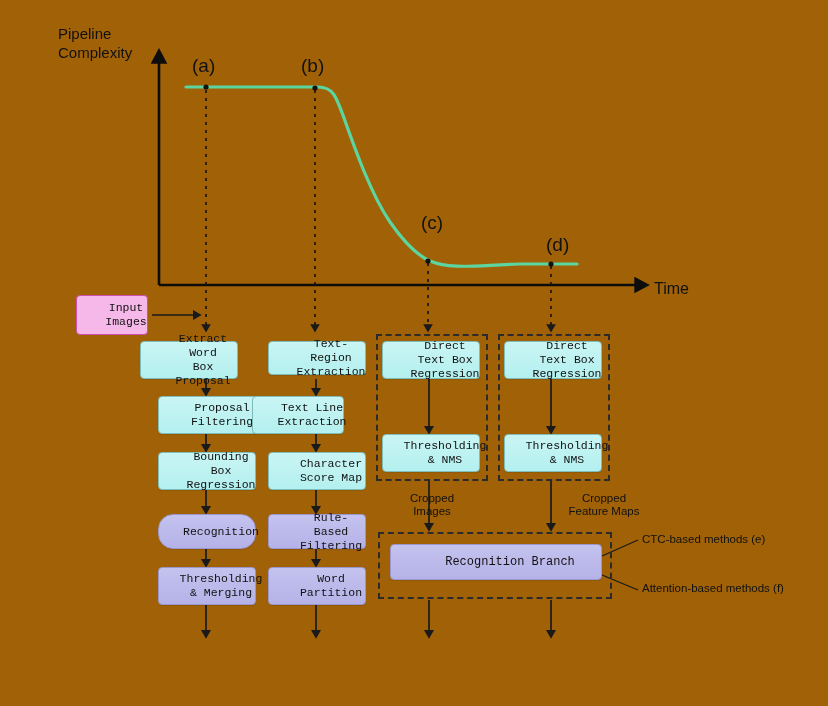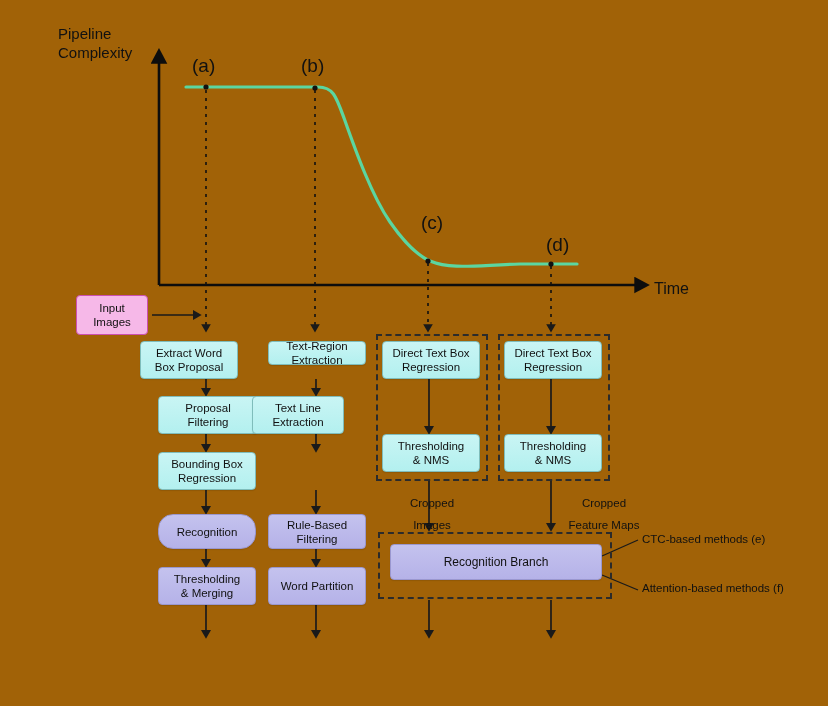--- a/index.html
+++ b/index.html
@@ -39,21 +39,22 @@
     box-sizing: border-box;
     border-radius: 4px;
     display: flex;
     align-items: center;
     justify-content: center;
     text-align: center;
     font-size: 11.5px;
     line-height: 14px;
     color: #111111;
     white-space: pre-line;
-    font-family: Liberation Sans, sans-serif;
+    font-family: Liberation Mono, monospace;
+    padding-left: 28px;
   }
   .node.cyan {
     background: linear-gradient(180deg, #c9f5f4 0%, #b3f0ef 100%);
     border: 1px solid #7fbdbb;
     box-shadow: 0 1px 1px rgba(0,0,0,0.10);
   }
   .node.purple {
     background: linear-gradient(180deg, #c4c2ee 0%, #b5b2e8 100%);
     border: 1px solid #9a97cf;
     box-shadow: 0 1px 1px rgba(0,0,0,0.10);
@@ -77,21 +78,21 @@
   .side-note {
     position: absolute;
     font-size: 11.5px;
     color: #111111;
     white-space: nowrap;
   }
   .edge-note {
     position: absolute;
     font-size: 11.5px;
     color: #111111;
-    line-height: 22px;
+    line-height: 13px;
     text-align: center;
     white-space: pre-line;
   }
   svg.overlay {
     position: absolute;
     left: 0;
     top: 0;
     width: 828px;
     height: 706px;
     pointer-events: none;
@@ -195,24 +196,26 @@
   <div class="node cyan" style="left:140px; top:341px; width:98px; height:38px;">Extract Word
 Box Proposal</div>
   <div class="node cyan" style="left:158px; top:396px; width:100px; height:38px;">Proposal
 Filtering</div>
   <div class="node cyan" style="left:158px; top:452px; width:98px; height:38px;">Bounding Box
 Regression</div>
   <div class="node purple" style="left:158px; top:514px; width:98px; height:35px;border-radius:15px;">Recognition</div>
   <div class="node purple" style="left:158px; top:567px; width:98px; height:38px;">Thresholding
 &amp; Merging</div>
 
-  <div class="node cyan" style="left:268px; top:341px; width:98px; height:24px;">Text-Region
+  <div class="node cyan" style="left:268px; top:341px; width:98px; height:34px;">Text-Region
 Extraction</div>
   <div class="node cyan" style="left:252px; top:396px; width:92px; height:38px;">Text Line
 Extraction</div>
+  <div class="node cyan" style="left:268px; top:452px; width:98px; height:38px;">Character
+Score Map</div>
   <div class="node purple" style="left:268px; top:514px; width:98px; height:35px;">Rule-Based
 Filtering</div>
   <div class="node purple" style="left:268px; top:567px; width:98px; height:38px;">Word Partition</div>
 
   <div class="node cyan" style="left:382px; top:341px; width:98px; height:38px;">Direct Text Box
 Regression</div>
   <div class="node cyan" style="left:382px; top:434px; width:98px; height:38px;">Thresholding
 &amp; NMS</div>
   <div class="edge-note" style="left:399px; top:492px; width:66px;">Cropped
 Images</div>

